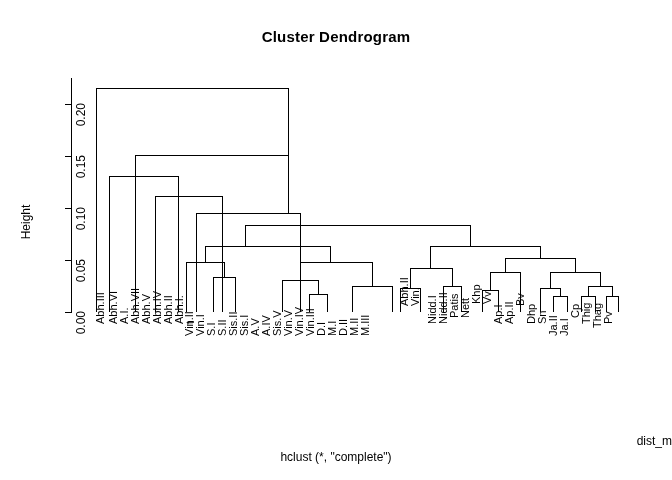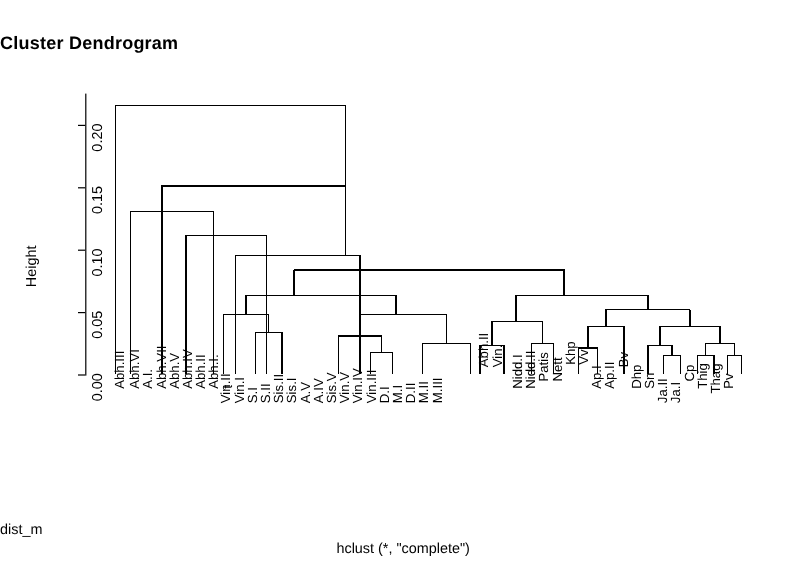--- a/index.html
+++ b/index.html
@@ -1,29 +1,29 @@
 <!DOCTYPE html>
 <html><head>
 <meta charset="utf-8">
 <style>
   html,body{margin:0;padding:0;background:#ffffff;}
   body{width:672px;height:480px;overflow:hidden;font-family:"Liberation Sans",sans-serif;color:#000;}
   #stage{position:relative;width:672px;height:480px;background:#fff;}
 
   .title{
-    position:absolute;left:0;top:28px;width:672px;text-align:left;
+    position:absolute;left:0;top:28px;width:672px;text-align:center;
     font-weight:bold;font-size:15px;letter-spacing:.2px;color:#000;
   }
 
   .ylab{
     position:absolute;left:-14px;top:215px;width:80px;text-align:center;
     font-size:12px;transform:rotate(-90deg);transform-origin:50% 50%;color:#000;
   }
 
-  .xlab1{position:absolute;left:0;top:434px;width:672px;text-align:left;font-size:12px;color:#000;}
+  .xlab1{position:absolute;left:0;top:434px;width:672px;text-align:right;font-size:12px;color:#000;}
   .xlab2{position:absolute;left:0;top:450px;width:672px;text-align:center;font-size:12px;color:#000;}
 
   
   .axis-line{position:absolute;left:71px;top:78px;width:1px;height:235px;background:#000;}
   .tick{position:absolute;width:6px;height:1px;background:#000;left:65px;}
   .ticklab{
     position:absolute;font-size:12px;color:#000;white-space:nowrap;
     transform:rotate(-90deg);transform-origin:100% 50%;text-align:right;
   }
 

